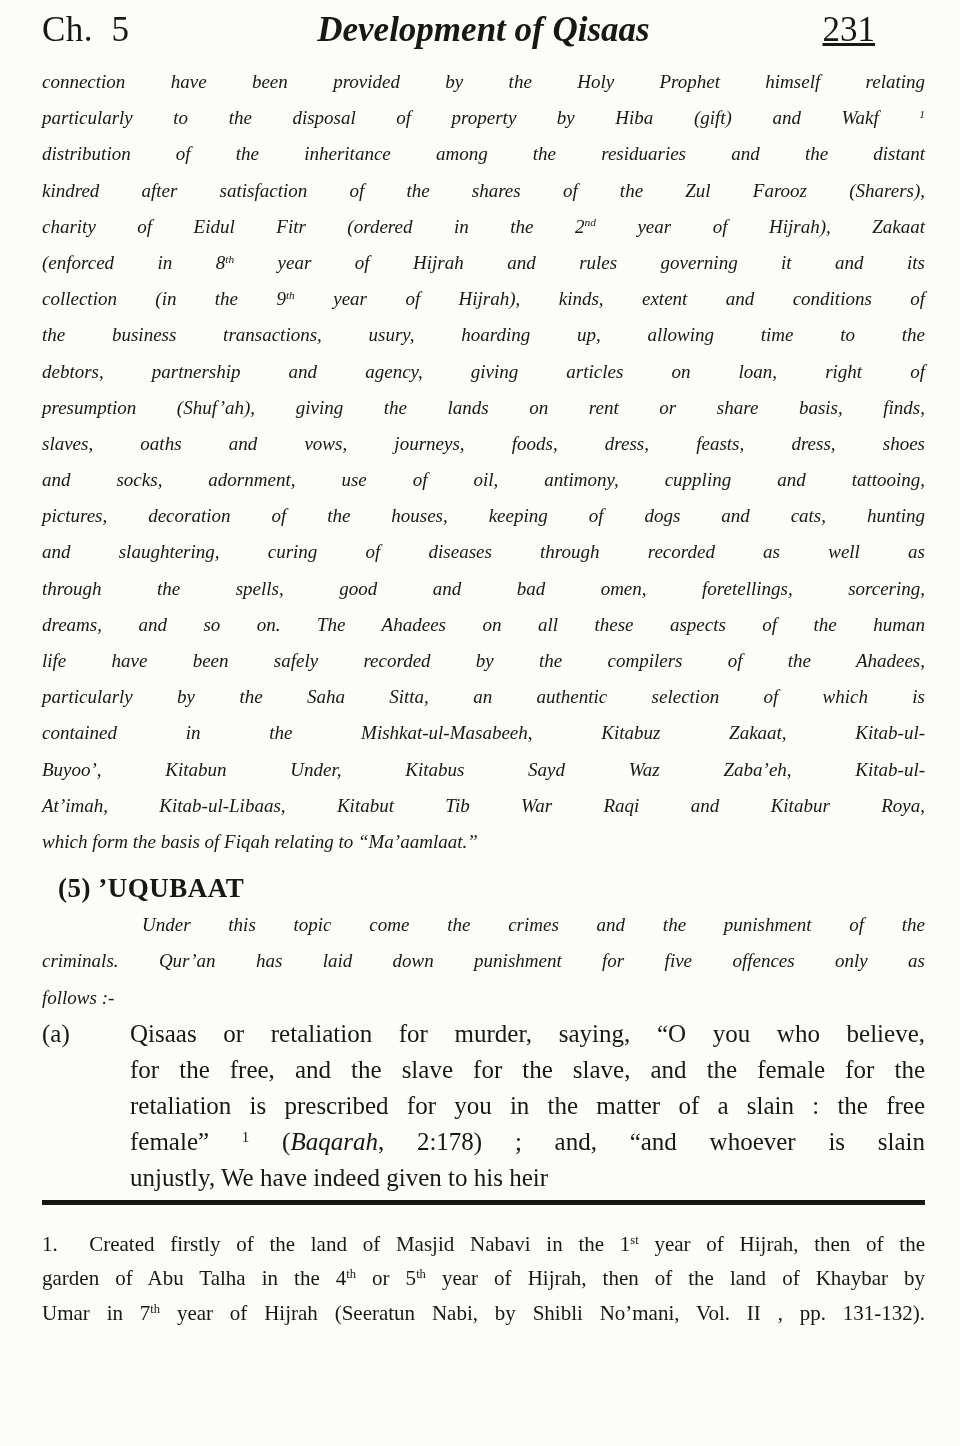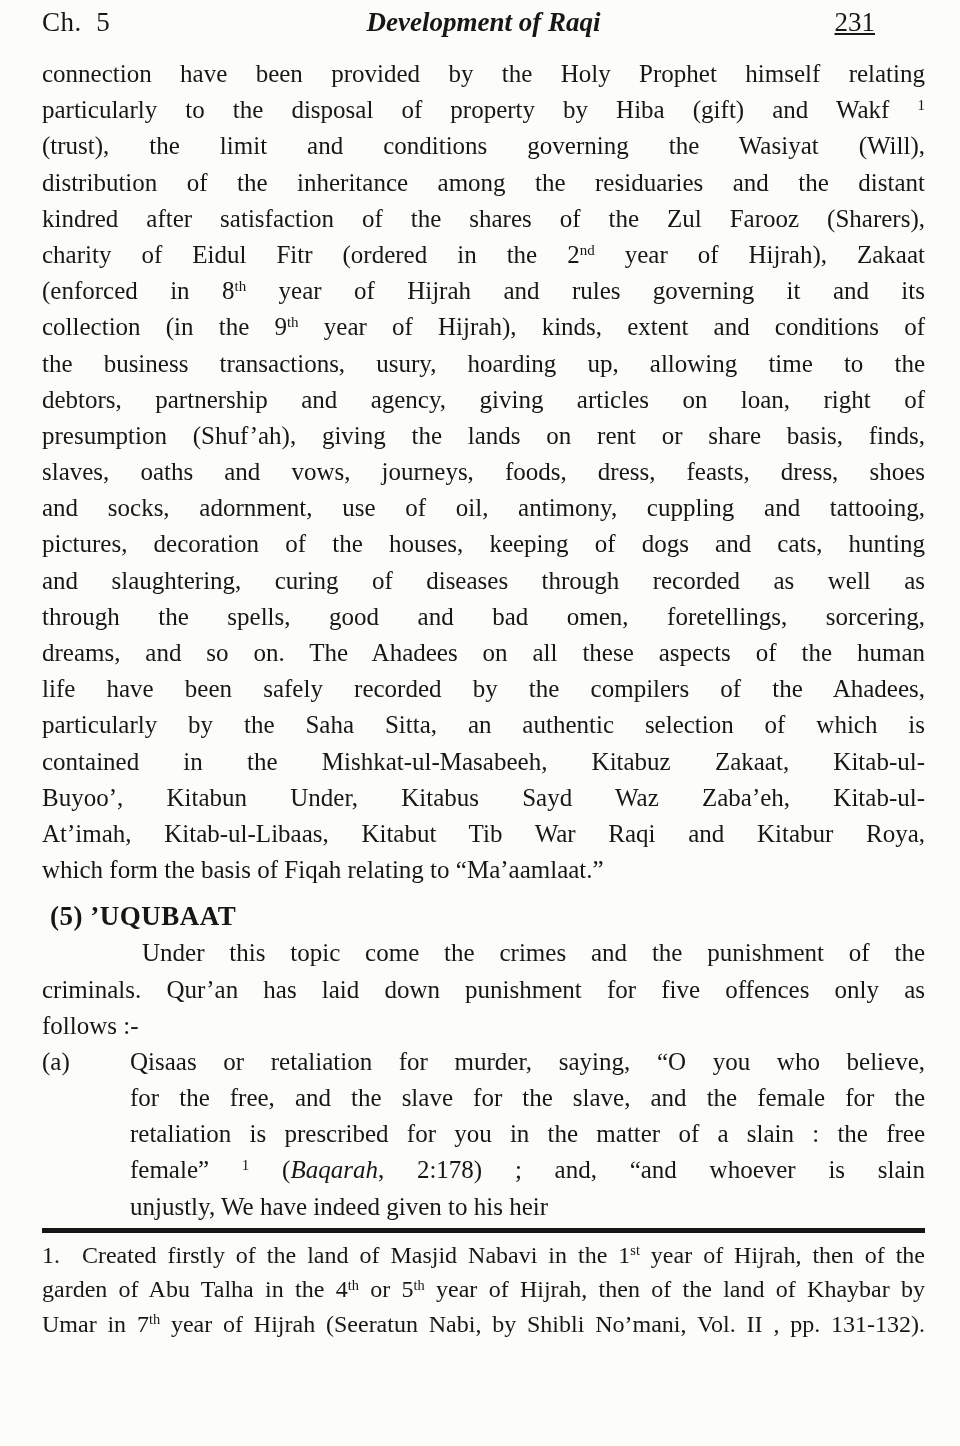--- a/index.html
+++ b/index.html
@@ -11,53 +11,52 @@
   .page{
     width:960px;height:1446px;
     background:var(--bg);
     color:var(--text);
     box-sizing:border-box;
     padding:0 35px 0 42px;
     font-family:"Liberation Serif","DejaVu Serif",serif;
     overflow:hidden;
     position:relative;
   }
-  .header{position:relative;margin-top:4px;height:36px;line-height:36px;font-size:27px;}
+  .header{position:relative;margin-top:12px;height:36px;line-height:36px;font-size:35px;}
   .chap{position:absolute;left:0;top:0;letter-spacing:.5px;}
   .title{display:block;text-align:center;font-weight:700;font-style:italic;}
   .pagenum{position:absolute;right:50px;top:0;text-decoration:underline;}
-  .para{font-size:25px;}
+  .para{font-size:19px;font-style:italic;}
   .tline{height:36.2px;line-height:36.2px;white-space:normal;}
   .fill{text-align:justify;text-align-last:justify;text-justify:inter-word;}
   .indent{text-indent:100px;}
   .p1{margin-top:16px;}
-  .heading{font-size:27px;font-weight:700;margin:10px 8px 0;height:37px;line-height:37px;letter-spacing:.5px;}
+  .heading{font-size:27px;font-weight:700;margin:10px 16px 0;height:37px;line-height:37px;letter-spacing:.5px;}
   .listitem{position:relative;font-size:25px;}
   .marker{position:absolute;left:0;top:0;height:36.2px;line-height:36.2px;}
   .licontent{padding-left:88px;}
   .fnrule{height:5px;background:var(--rule);margin-top:3px;}
-  .footnote{font-size:24px;margin-top:5px;}
+  .footnote{font-size:21px;margin-top:22px;}
   .footnote .tline{height:34.6px;line-height:34.6px;}
   .s-sup{font-size:60%;position:relative;top:-0.55em;}
   .s-i{font-style:italic;}
 </style>
 </head>
 <body>
 
 <div class="page">
   <div class="header">
     <span class="chap">Ch.&nbsp; 5</span>
-    <span class="title">Development of Raqi</span>
+    <span class="title">Development of Qisaas</span>
     <span class="pagenum">231</span>
   </div>
 
   <div class="para p1">
       <div class="tline fill">connection have been provided by the Holy Prophet himself relating</div>
       <div class="tline fill">particularly to the disposal of property by Hiba (gift) and Wakf <span class="s-sup">1</span></div>
-      <div class="tline fill">(trust), the limit and conditions governing the Wasiyat (Will),</div>
       <div class="tline fill">distribution of the inheritance among the residuaries and the distant</div>
       <div class="tline fill">kindred after satisfaction of the shares of the Zul Farooz (Sharers),</div>
       <div class="tline fill">charity of Eidul Fitr (ordered in the 2<span class="s-sup">nd</span> year of Hijrah), Zakaat</div>
       <div class="tline fill">(enforced in 8<span class="s-sup">th</span> year of Hijrah and rules governing it and its</div>
       <div class="tline fill">collection (in the 9<span class="s-sup">th</span> year of Hijrah), kinds, extent and conditions of</div>
       <div class="tline fill">the business transactions, usury, hoarding up, allowing time to the</div>
       <div class="tline fill">debtors, partnership and agency, giving articles on loan, right of</div>
       <div class="tline fill">presumption (Shuf’ah), giving the lands on rent or share basis, finds,</div>
       <div class="tline fill">slaves, oaths and vows, journeys, foods, dress, feasts, dress, shoes</div>
       <div class="tline fill">and socks, adornment, use of oil, antimony, cuppling and tattooing,</div>

